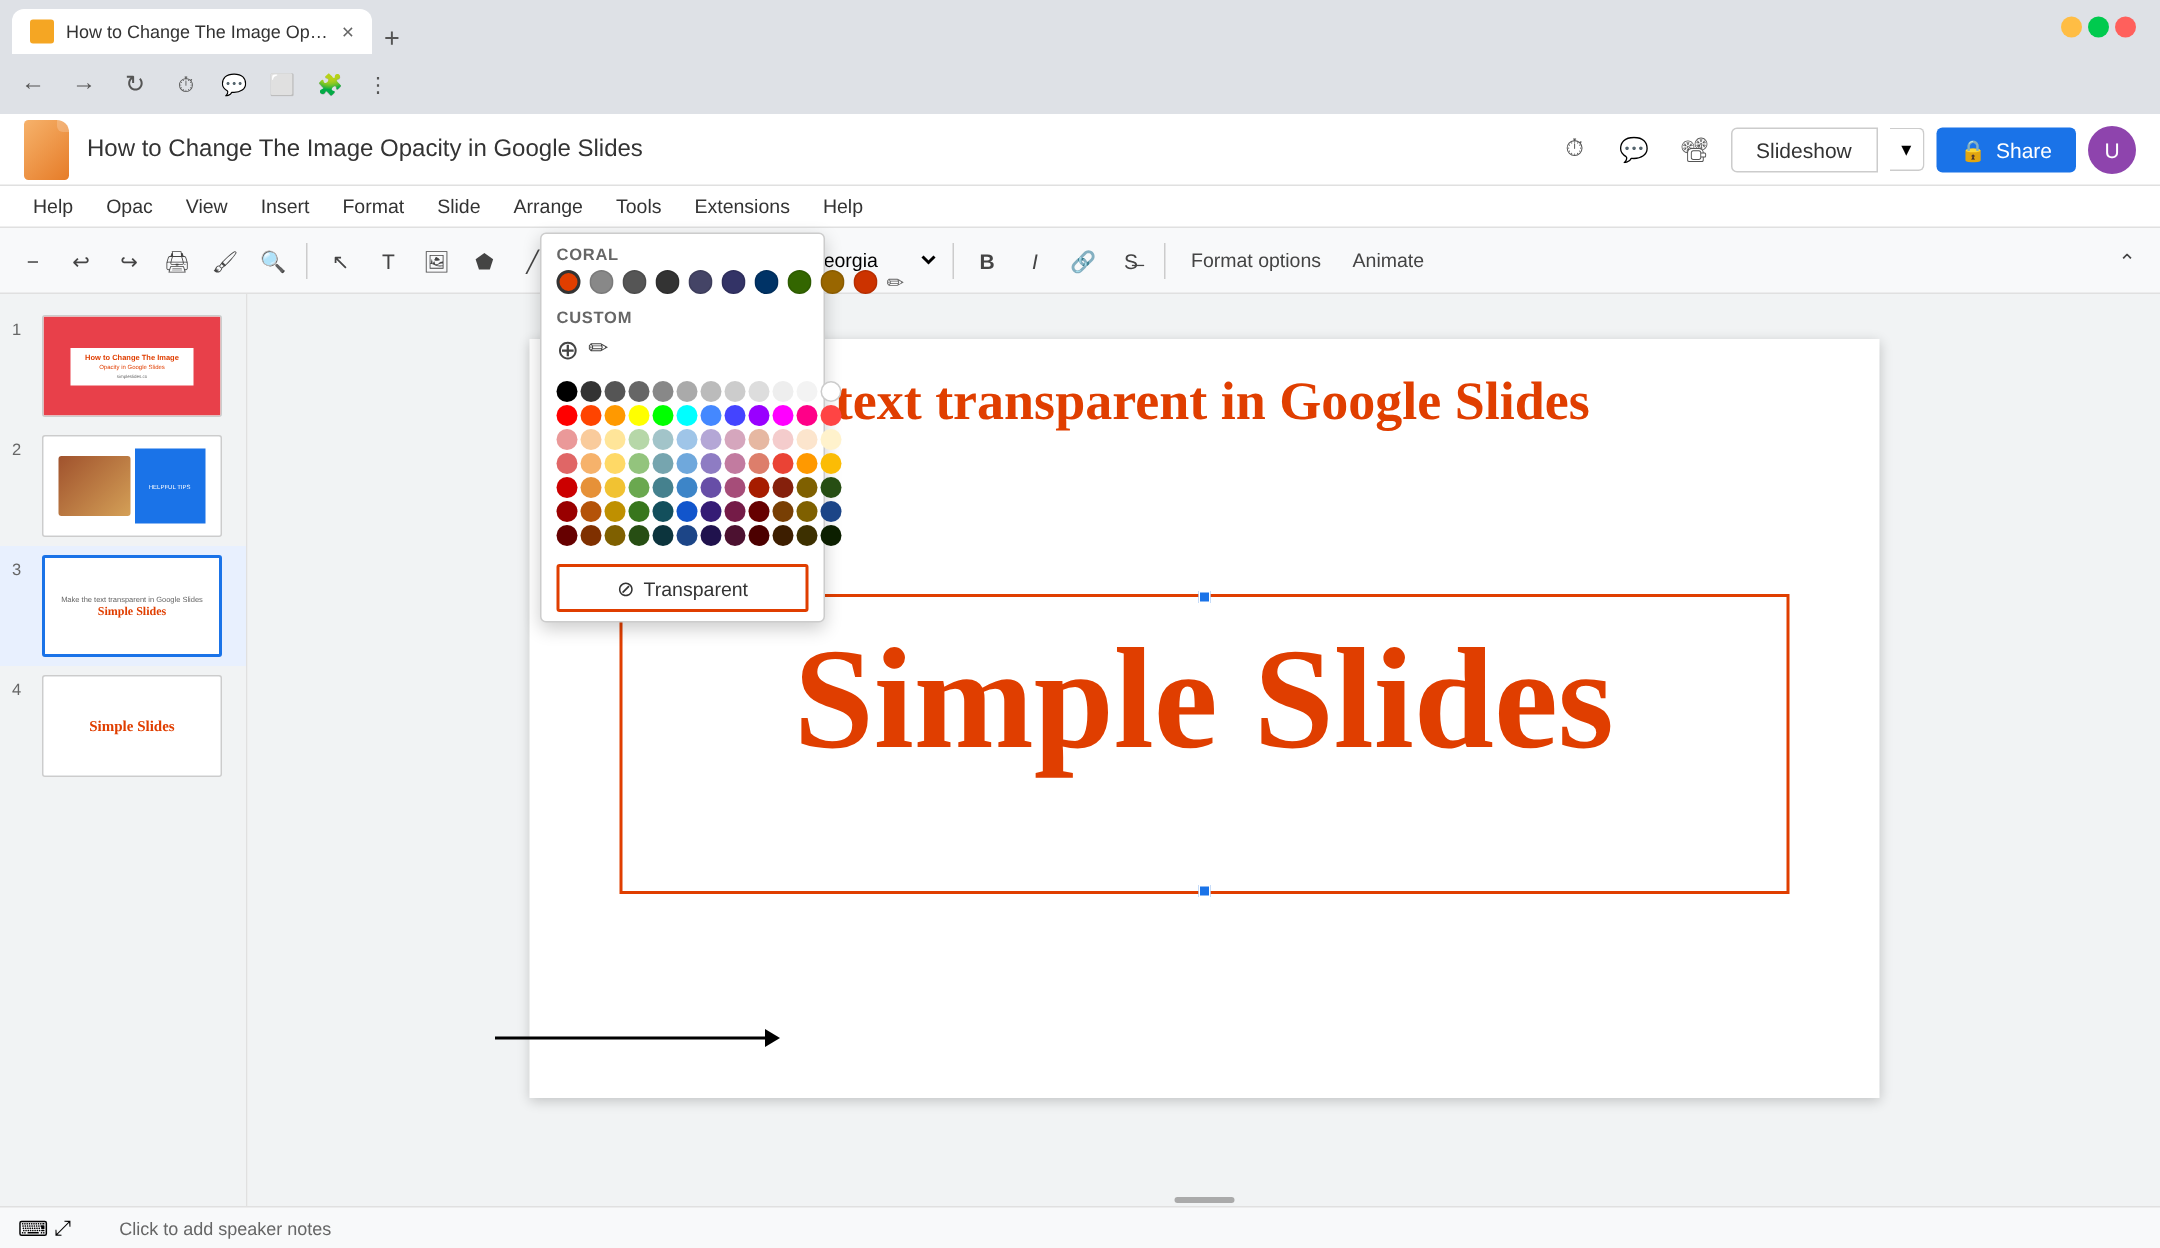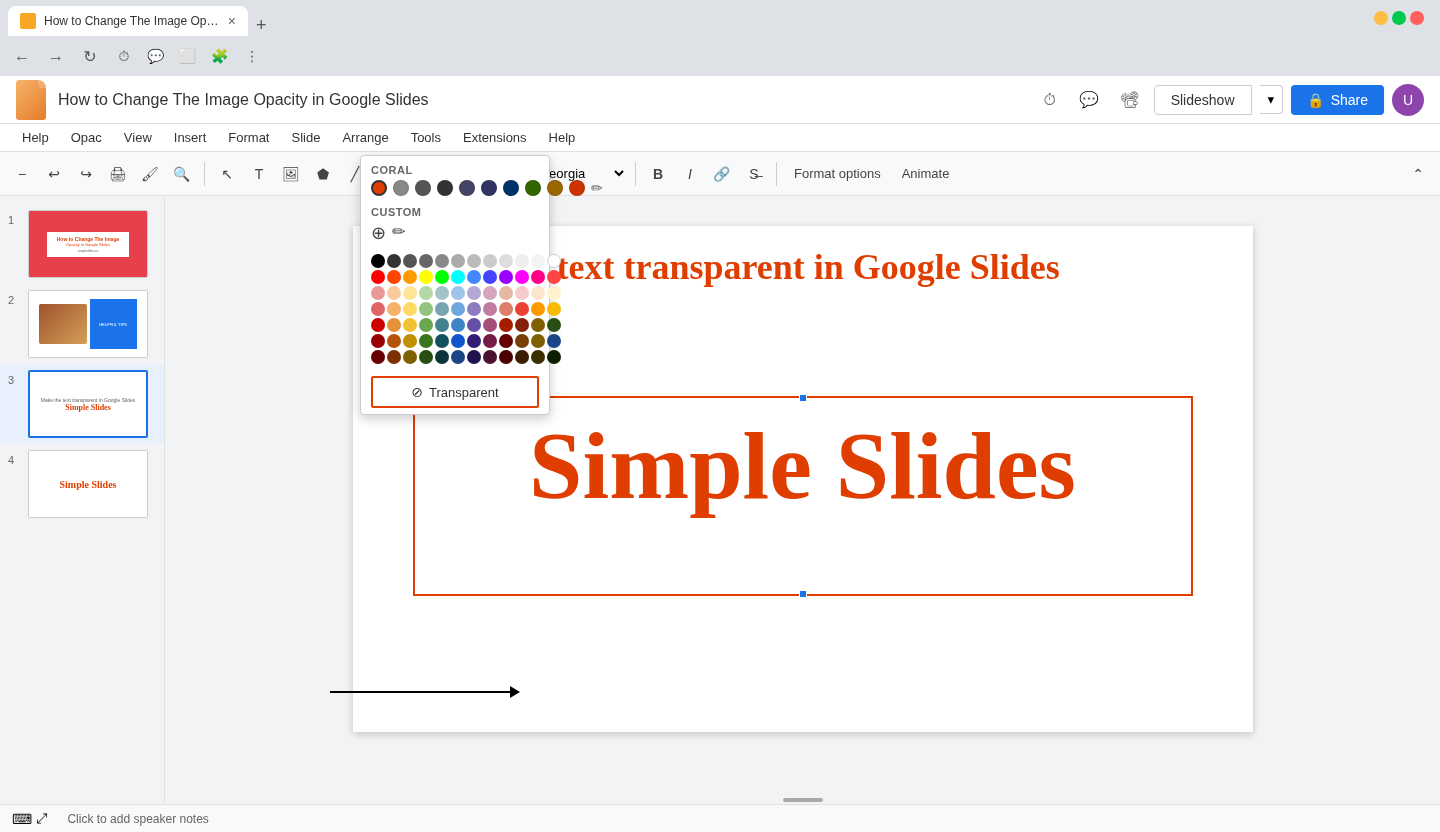--- a/index.html
+++ b/index.html
@@ -433,14 +433,14 @@
 
   <button class="cp-transparent-btn">
     <span class="cp-transparent-icon">⊘</span>
     <span>Transparent</span>
   </button>
 </div>
 
 <div class="bottom-bar">
   <button style="background:none;border:none;cursor:pointer;font-size:14px;">⌨</button>
   <button style="background:none;border:none;cursor:pointer;font-size:14px;margin-left:4px;">⤢</button>
-  <span style="margin-left: 20px;">Click to add speaker notes</span>
+  <span style="margin-left: 32px;">Click to add speaker notes</span>
 </div>
 
 </body></html>

